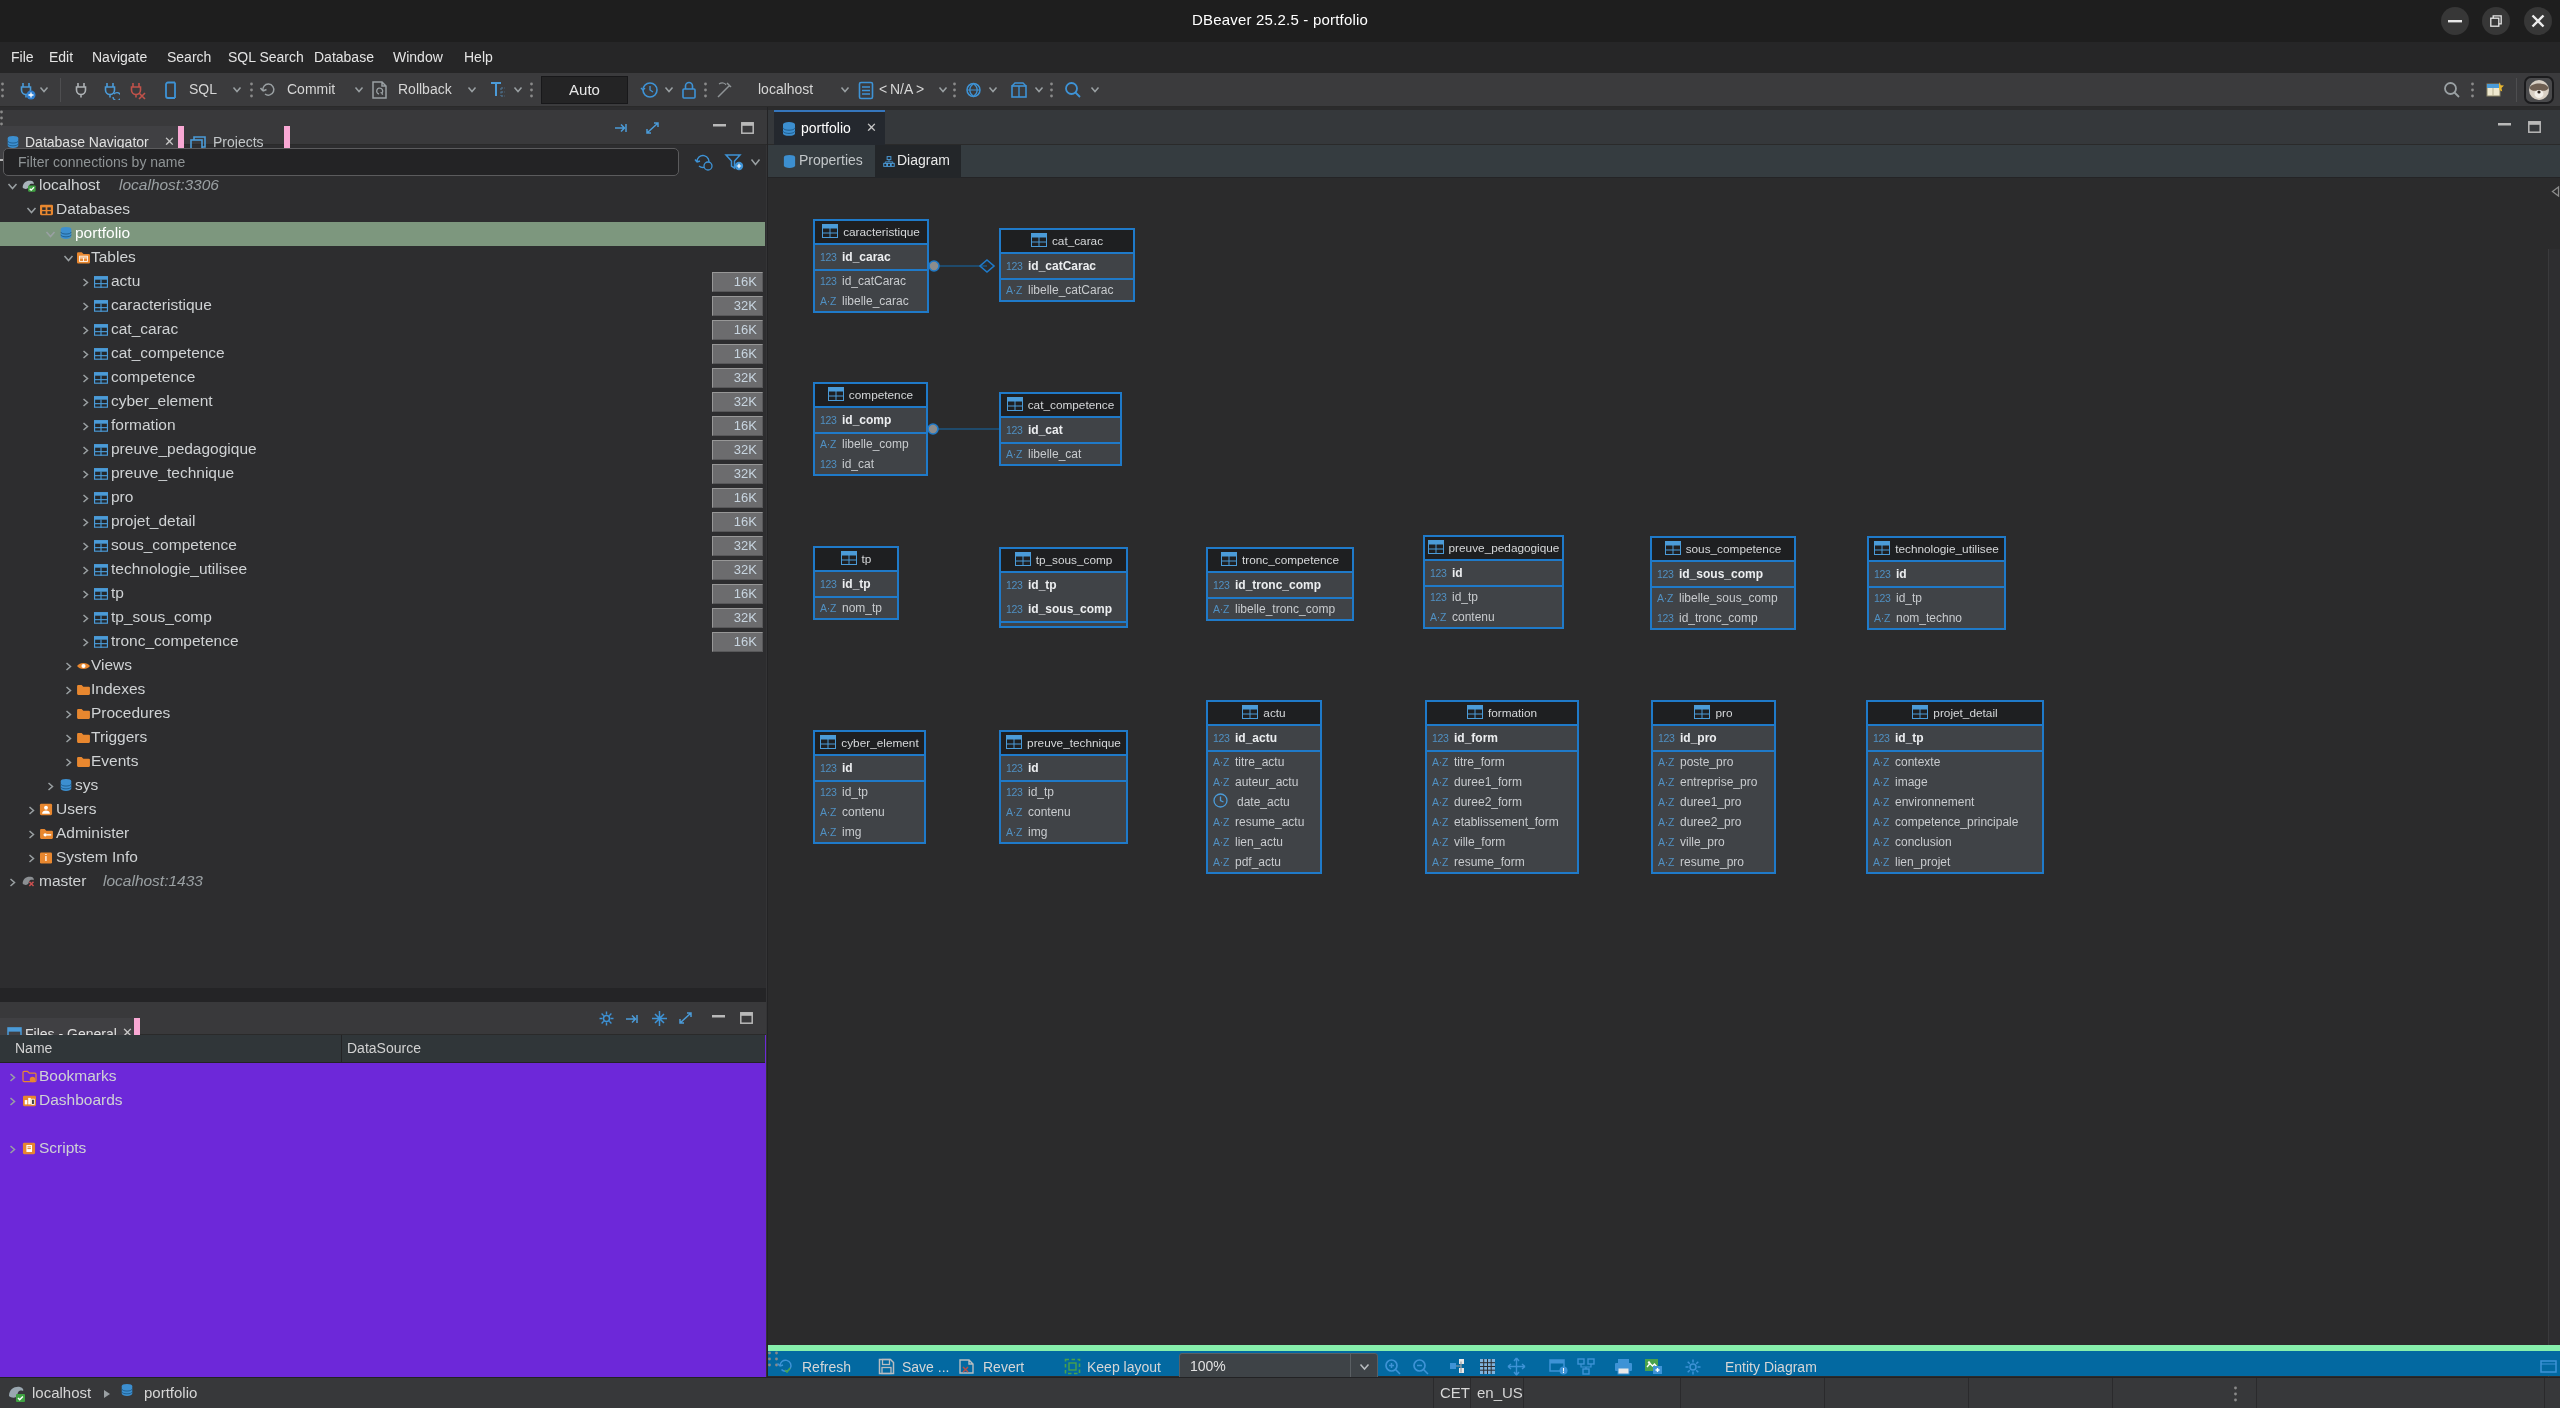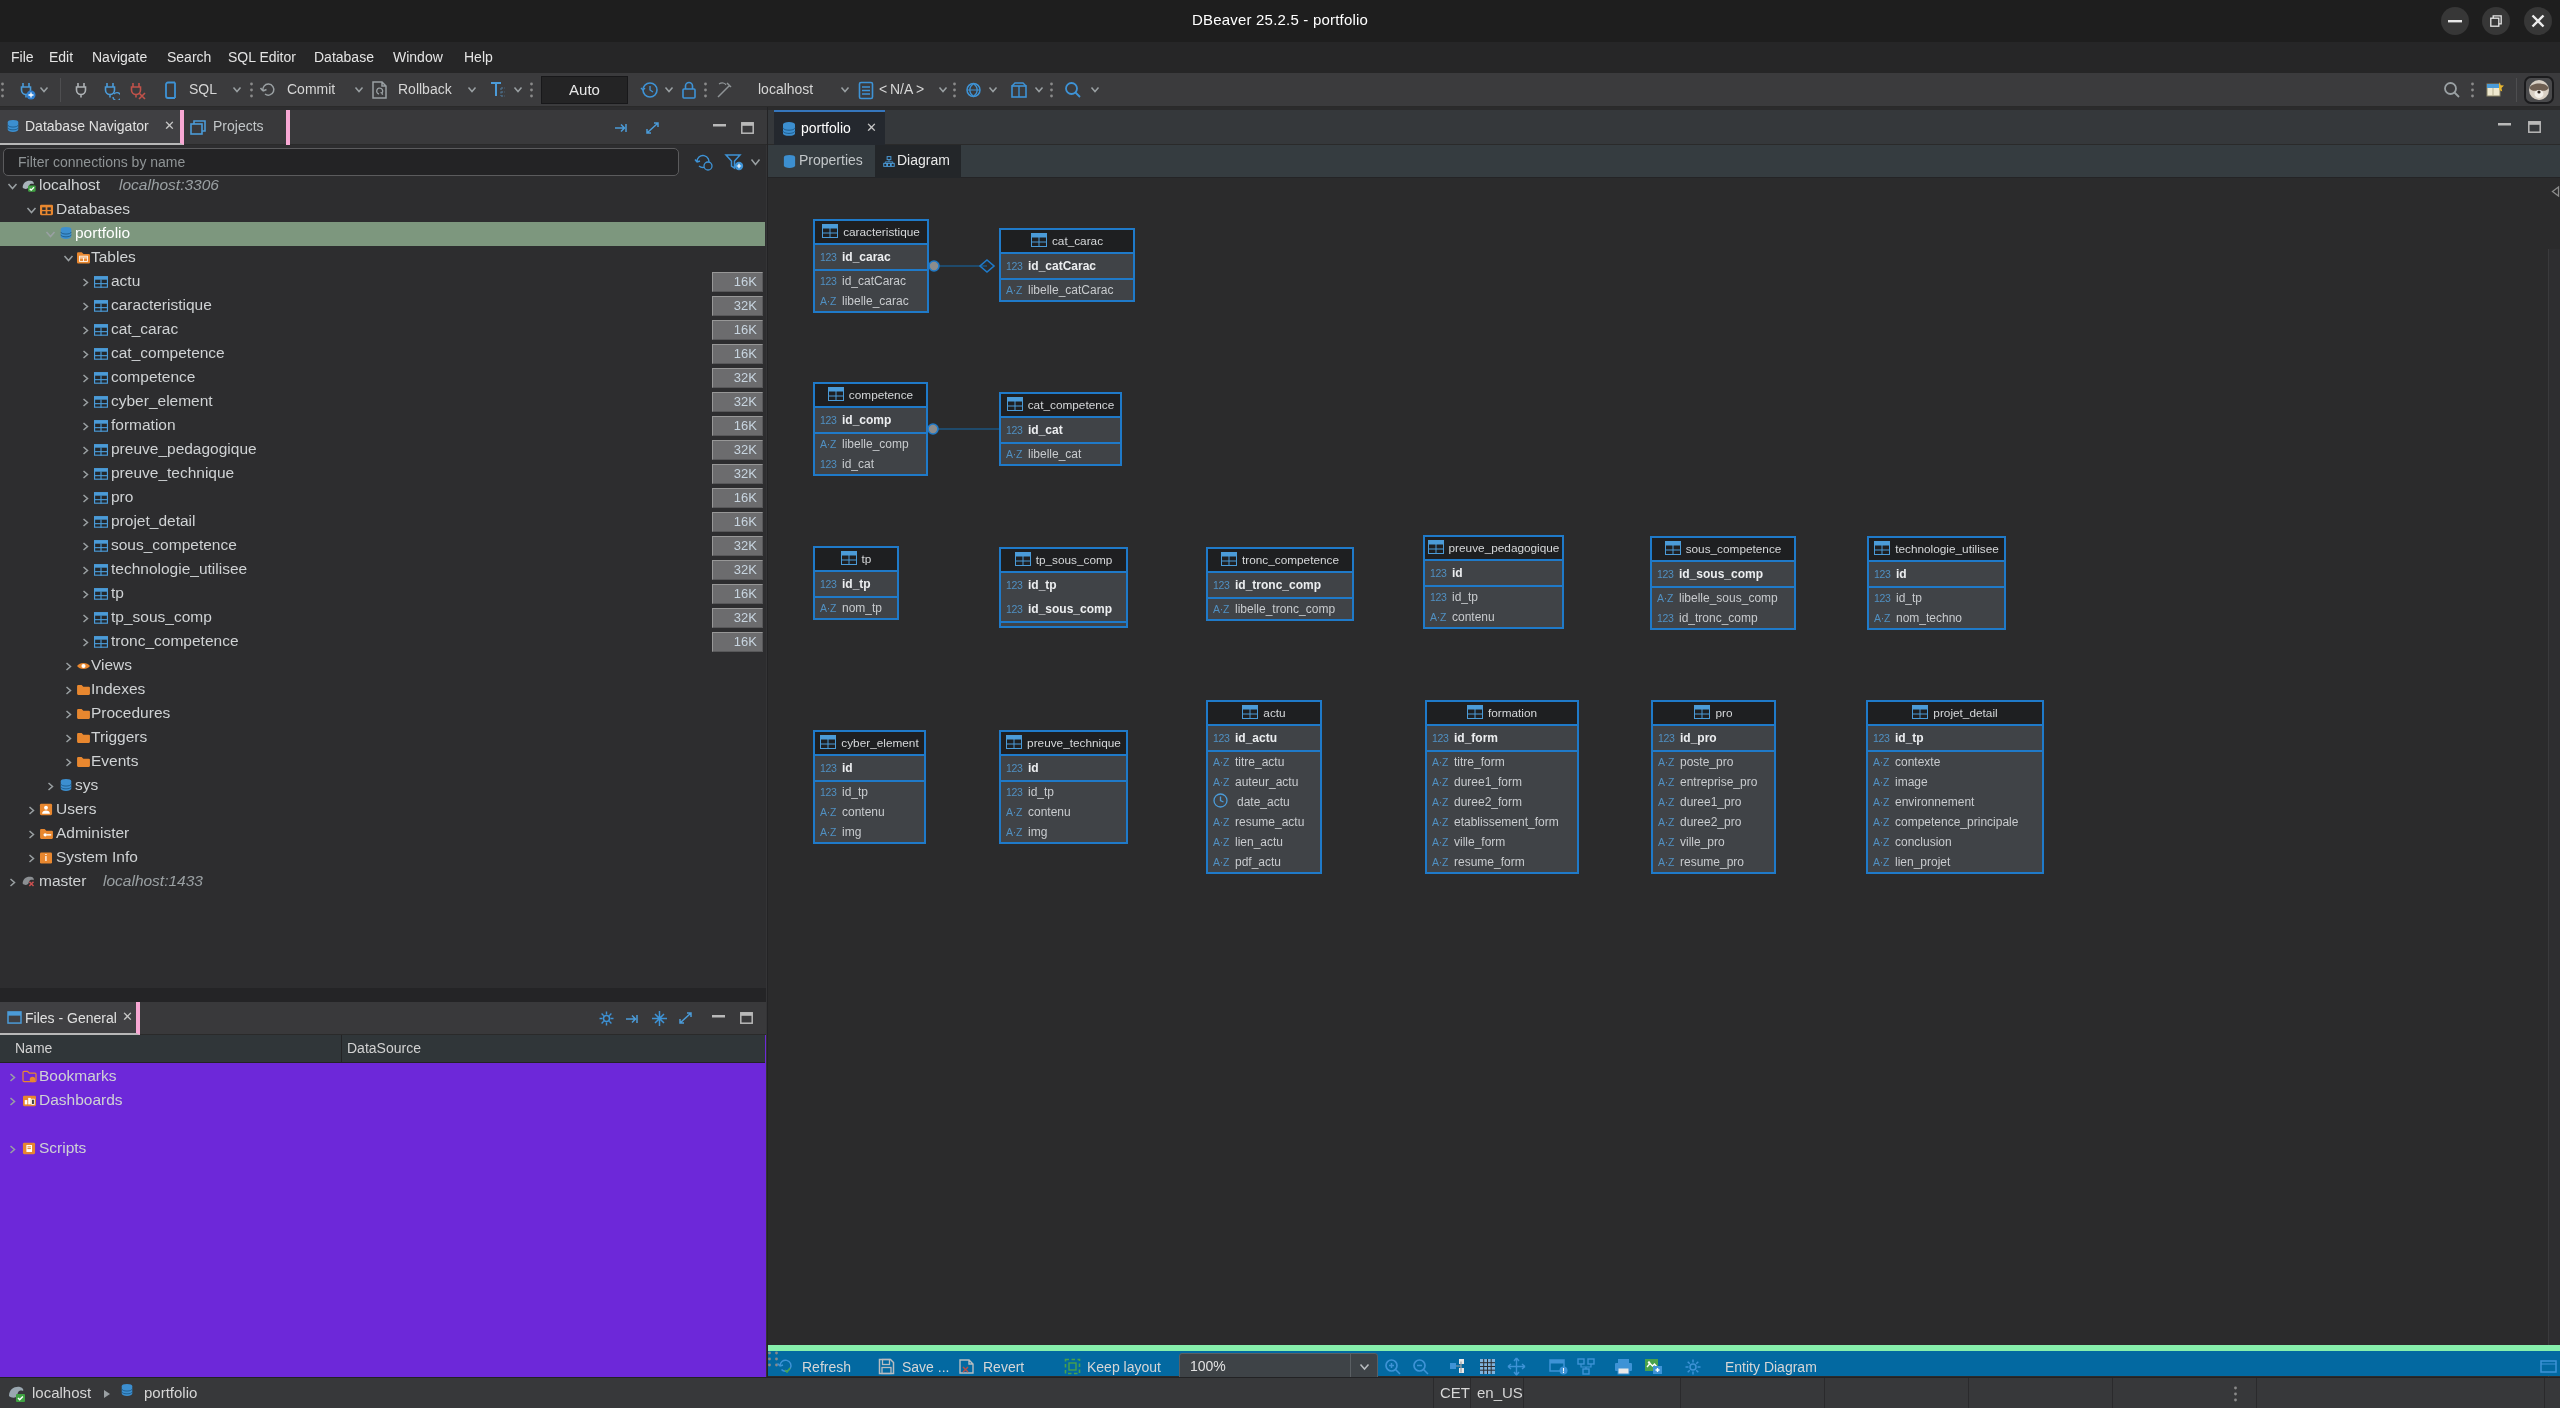--- a/index.html
+++ b/index.html
@@ -9,21 +9,21 @@
 #menubar{position:absolute;left:0;top:42px;width:2560px;height:31px;background:#262627;color:#e4e4e4;font-size:14px}
 #menubar span{position:absolute;top:7px}
 #toolbar{position:absolute;left:0;top:73px;width:2560px;height:34px;background:#3b3b3d;border-bottom:1px solid #2a2a2a;color:#d6d6d6;font-size:14px}
 #toolbar .tx{position:absolute;top:8px}
 #toolbar svg,#toolbar .ic{position:absolute}
 .vsep{position:absolute;top:5px;height:24px;width:1px;background:#4e4e50}
 .autobtn{position:absolute;left:541px;top:3px;width:87px;height:28px;background:#242425;border:1px solid #18181a;color:#e8e8e8;text-align:center;line-height:26px;font-size:15px}
 
 #leftcol{position:absolute;left:0;top:107px;width:780px;height:1270px;background:#2d2d2f}
 .tabstrip{position:absolute;left:0;width:100%;height:35px;background:#39393b;border-bottom:1px solid #2a2a2a}
-.ptab{position:absolute;top:0;height:35px;background:#404043;border-right:4px solid #f9a8d4}
+.ptab{position:absolute;top:16px;height:35px;background:#404043;border-right:6px solid #f9a8d4}
 .ptab.inact{background:transparent}
 .ptab .lbl{position:absolute;top:8px;font-size:14px;color:#e0e0e0;white-space:nowrap}
 .filterbox{position:absolute;left:3px;top:41px;width:676px;height:28px;background:#232325;border:1px solid #5b5b5d;border-radius:5px;color:#8f9496;font-size:14px;line-height:26px;padding-left:14px}
 .trow{position:absolute;left:0;width:765px;height:24px;font-size:15.5px;color:#cfd2d4;white-space:nowrap}
 .trow.sel{background:#7d977e;color:#fff}
 .trow .ditl{color:#9aa0a3;font-style:italic}
 .trow .ic{position:absolute;top:4px}
 .trow .chv{position:absolute;top:8px}
 .trow .txt{position:absolute;top:2px}
 .badge{position:absolute;width:51px;height:20px;top:2px;background:#6c6c6e;border:1px solid #979797;border-right-color:#58585a;border-bottom-color:#58585a;color:#c8d5e0;font-size:13px;text-align:right;padding-right:5px;line-height:18px}
@@ -72,21 +72,21 @@
       </svg></div>
 <div class="wbtn" style="left:2524px"><svg width="28" height="28" viewBox="0 0 28 28">
         <path d="M8.5 8.5 L19.5 19.5 M19.5 8.5 L8.5 19.5" stroke="#ececec" stroke-width="2.4"></path>
       </svg></div>
   </div>
 <div id="menubar">
 <span style="left:11px">File</span>
 <span style="left:49px">Edit</span>
 <span style="left:92px">Navigate</span>
 <span style="left:167px">Search</span>
-<span style="left:228px">SQL Editor</span>
+<span style="left:228px">SQL Search</span>
 <span style="left:314px">Database</span>
 <span style="left:393px">Window</span>
 <span style="left:464px">Help</span>
 </div>
 <div id="toolbar">
 <svg style="left:1px;top:9px" width="3" height="16" viewBox="0 0 3 16">
       <circle cx="1.5" cy="2" r="1.4" fill="#8a8a8a"></circle>
       <circle cx="1.5" cy="8" r="1.4" fill="#8a8a8a"></circle>
       <circle cx="1.5" cy="14" r="1.4" fill="#8a8a8a"></circle>
     </svg>

